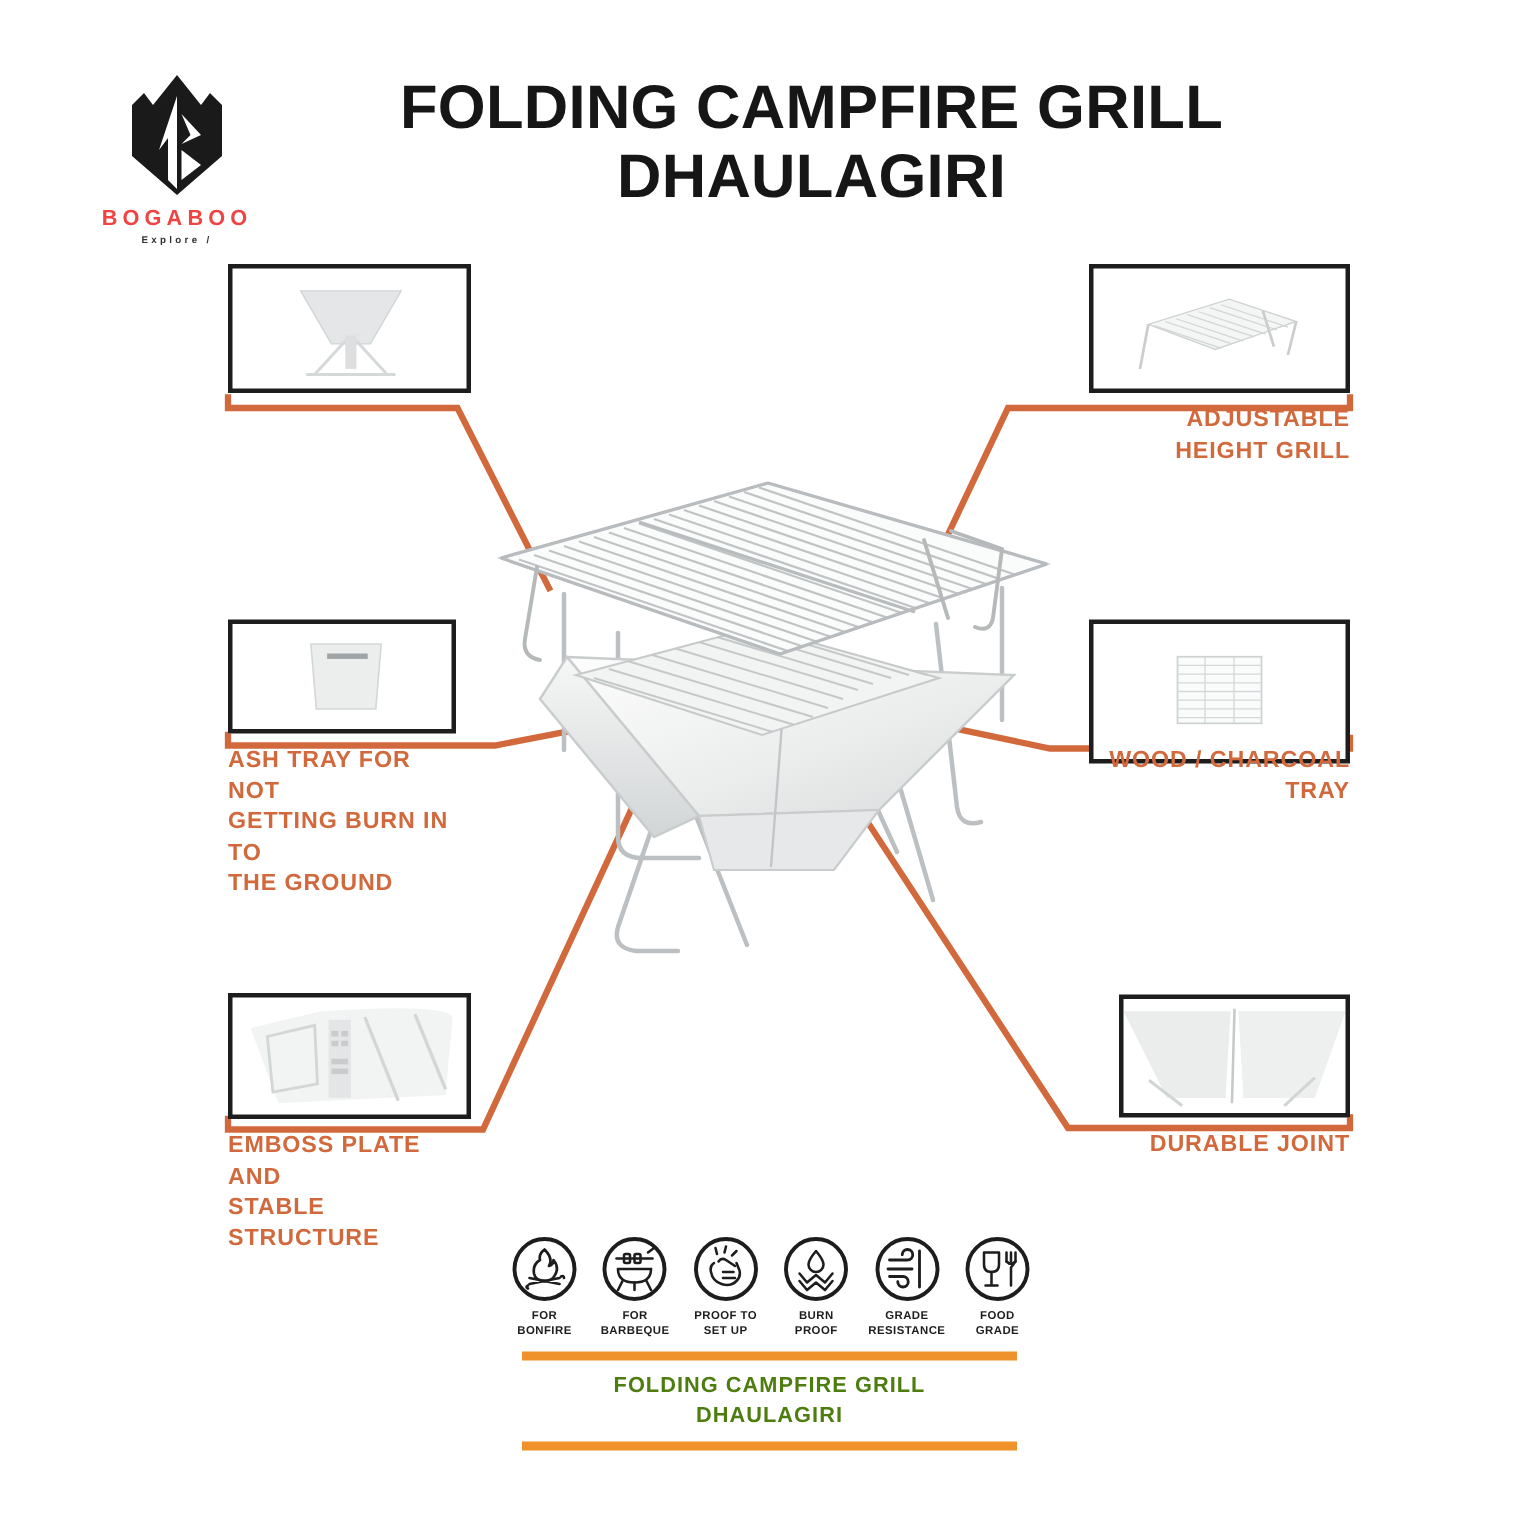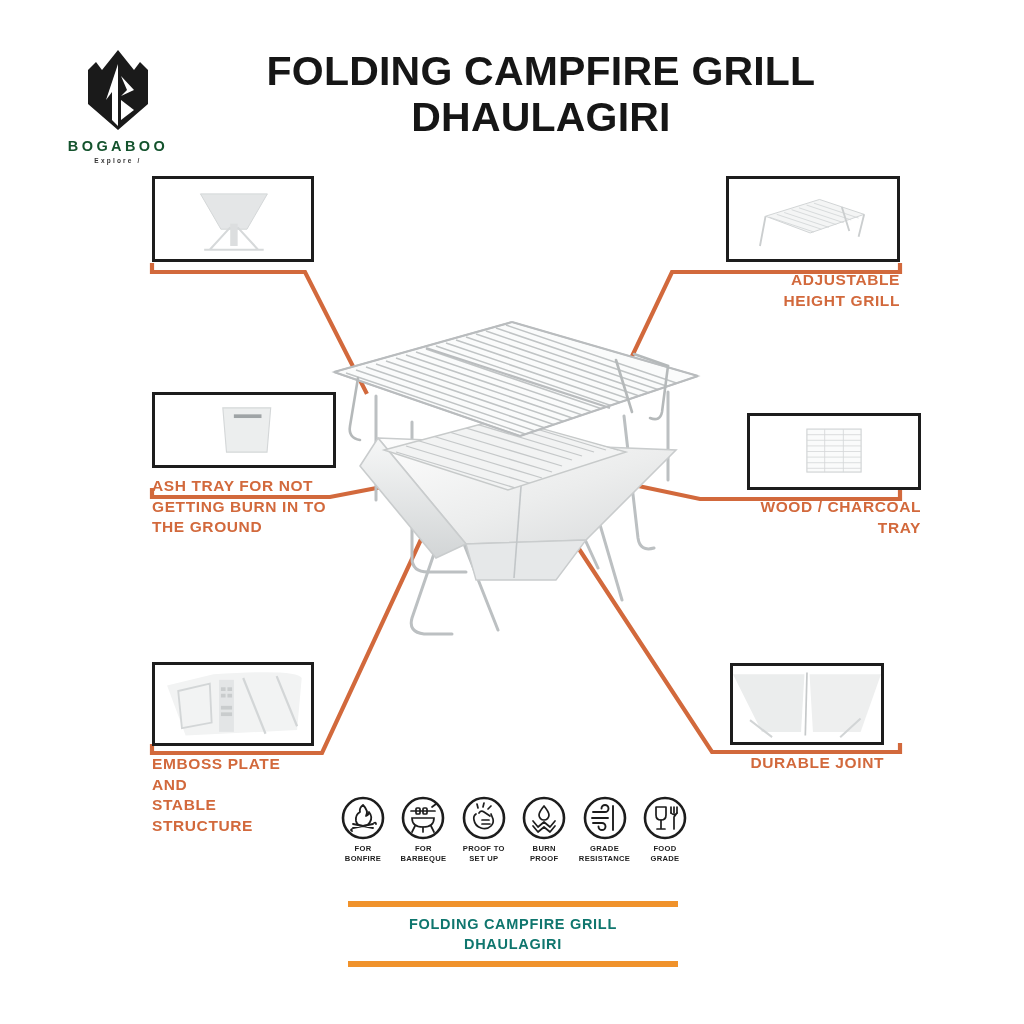--- a/index.html
+++ b/index.html
@@ -9,21 +9,21 @@
     font-family:"Liberation Sans", sans-serif;
     color:#222; overflow:hidden;
   }
   #stage{ position:absolute; inset:0; }
 
   
   .logo-wrap{ position:absolute; left:58px; top:48px; width:120px; text-align:center; }
   .logo-mark{ width:72px; height:84px; margin:0 auto; display:block; }
   .logo-name{
     font-size:14.5px; font-weight:700; letter-spacing:3.4px;
-    color:#14532d; margin-top:6px; white-space:nowrap;
+    color:#ef4444; margin-top:6px; white-space:nowrap;
   }
   .logo-tag{
     font-size:6.5px; font-weight:600; letter-spacing:2.2px;
     color:#333; margin-top:3px; white-space:nowrap;
   }
 
   
   .title{
     position:absolute; left:206px; top:48px; width:670px;
     text-align:center; font-size:41px; line-height:1.13;
@@ -44,37 +44,37 @@
   .ct-label.right{ text-align:right; }
 
   
   #lines{ position:absolute; inset:0; pointer-events:none; }
 
   
   #product{ position:absolute; left:316px; top:300px; width:400px; height:360px; }
 
   
   .feat-row{
-    position:absolute; left:336px; top:796px; width:356px;
+    position:absolute; left:336px; top:824px; width:356px;
     display:flex; justify-content:space-between; align-items:flex-start;
   }
   .feat{ width:54px; text-align:center; }
   .feat-ico{ width:44px; height:44px; margin:0 auto; display:block; }
   .feat-txt{
     margin-top:4px; font-size:7.6px; font-weight:700;
     line-height:1.3; letter-spacing:0.3px; color:#1d1d1d;
     white-space:pre-line;
   }
 
   
   .banner{ position:absolute; left:348px; top:901px; width:330px; text-align:center; }
   .banner-bar{ height:6px; background:#F0922B; width:100%; }
   .banner-txt{
     font-size:14.5px; font-weight:700; line-height:1.35;
-    letter-spacing:0.7px; color:#0f766e; padding:8px 0 7px;
+    letter-spacing:0.7px; color:#4d7c0f; padding:8px 0 7px;
     white-space:pre-line;
   }
 </style>
 </head>
 <body>
 
 <div id="stage">
 
   <div class="logo-wrap">
     <svg class="logo-mark" viewBox="0 0 72 84">
@@ -198,21 +198,21 @@
   <div class="callout" style="left:152px; top:176px; width:162px; height:86px;">
     <div class="ct-box">
       <svg viewBox="0 0 162 86" width="100%" height="100%">
         <polygon points="46,16 118,16 96,54 68,54" fill="#e4e6e7" stroke="#d2d5d6" stroke-width="1"></polygon>
         <rect x="78" y="48" width="8" height="24" fill="#dcdedf"></rect>
         <path d="M56,76 L78,52 M108,76 L86,52 M50,76 L114,76" stroke="#d6d9da" stroke-width="2.2" fill="none"></path>
       </svg>
     </div>
   </div>
 
-  <div class="callout" style="left:152px; top:392px; width:184px; height:76px;">
+  <div class="callout" style="left:152px; top:413px; width:152px; height:76px;">
     <div class="ct-box">
       <svg viewBox="0 0 162 76" width="100%" height="100%">
         <path d="M58,14 L110,14 L106,62 L62,62 Z" fill="#eceeee" stroke="#d4d7d8" stroke-width="1.2"></path>
         <rect x="70" y="21" width="30" height="4" fill="#9fa4a6"></rect>
       </svg>
     </div>
     <div class="ct-label" style="left:0; top:84px;">ASH TRAY FOR NOT
 GETTING BURN IN TO
 THE GROUND</div>
   </div>
@@ -251,42 +251,42 @@
             <line x1="80" y1="28" x2="128" y2="44"></line>
           <line x1="88" y1="26" x2="136" y2="42"></line>
         </g>
         <path d="M36,40 L30,72 M142,38 L136,62 M118,30 L126,56" stroke="#cbcecf" stroke-width="2" fill="none"></path>
       </svg>
     </div>
     <div class="ct-label right" style="right:0; top:94px;">ADJUSTABLE
 HEIGHT GRILL</div>
   </div>
 
-  <div class="callout" style="left:747px; top:413px; width:174px; height:77px;">
+  <div class="callout" style="left:726px; top:413px; width:174px; height:96px;">
     <div class="ct-box">
       <svg viewBox="0 0 174 76" width="100%" height="100%">
         <rect x="58" y="14" width="58" height="46" fill="#fafbfb" stroke="#cfd2d3" stroke-width="1.2"></rect>
         <g stroke="#d5d8d9" stroke-width="0.9">
           <line x1="58" y1="20" x2="116" y2="20"></line>
             <line x1="58" y1="26" x2="116" y2="26"></line>
           <line x1="58" y1="32" x2="116" y2="32"></line>
             <line x1="58" y1="38" x2="116" y2="38"></line>
           <line x1="58" y1="44" x2="116" y2="44"></line>
             <line x1="58" y1="50" x2="116" y2="50"></line>
           <line x1="58" y1="56" x2="116" y2="56"></line>
           <line x1="77" y1="14" x2="77" y2="60"></line>
             <line x1="97" y1="14" x2="97" y2="60"></line>
         </g>
       </svg>
     </div>
     <div class="ct-label right" style="right:0; top:84px;">WOOD / CHARCOAL
 TRAY</div>
   </div>
 
-  <div class="callout" style="left:710px; top:663px; width:174px; height:82px;padding-left:20px;">
+  <div class="callout" style="left:726px; top:663px; width:174px; height:82px;padding-left:20px;">
     <div class="ct-box">
       <svg viewBox="0 0 174 82" width="100%" height="100%">
         <polygon points="0,6 84,6 80,74 34,74" fill="#ebeded"></polygon>
         <polygon points="90,6 174,6 150,74 94,74" fill="#eeefef"></polygon>
         <path d="M87,4 L85,78" stroke="#c6c9ca" stroke-width="2"></path>
         <path d="M20,60 L46,80 M150,58 L126,80" stroke="#d2d5d6" stroke-width="2.4" fill="none"></path>
       </svg>
     </div>
     <div class="ct-label right" style="right:0; top:90px;">DURABLE JOINT</div>
   </div>

